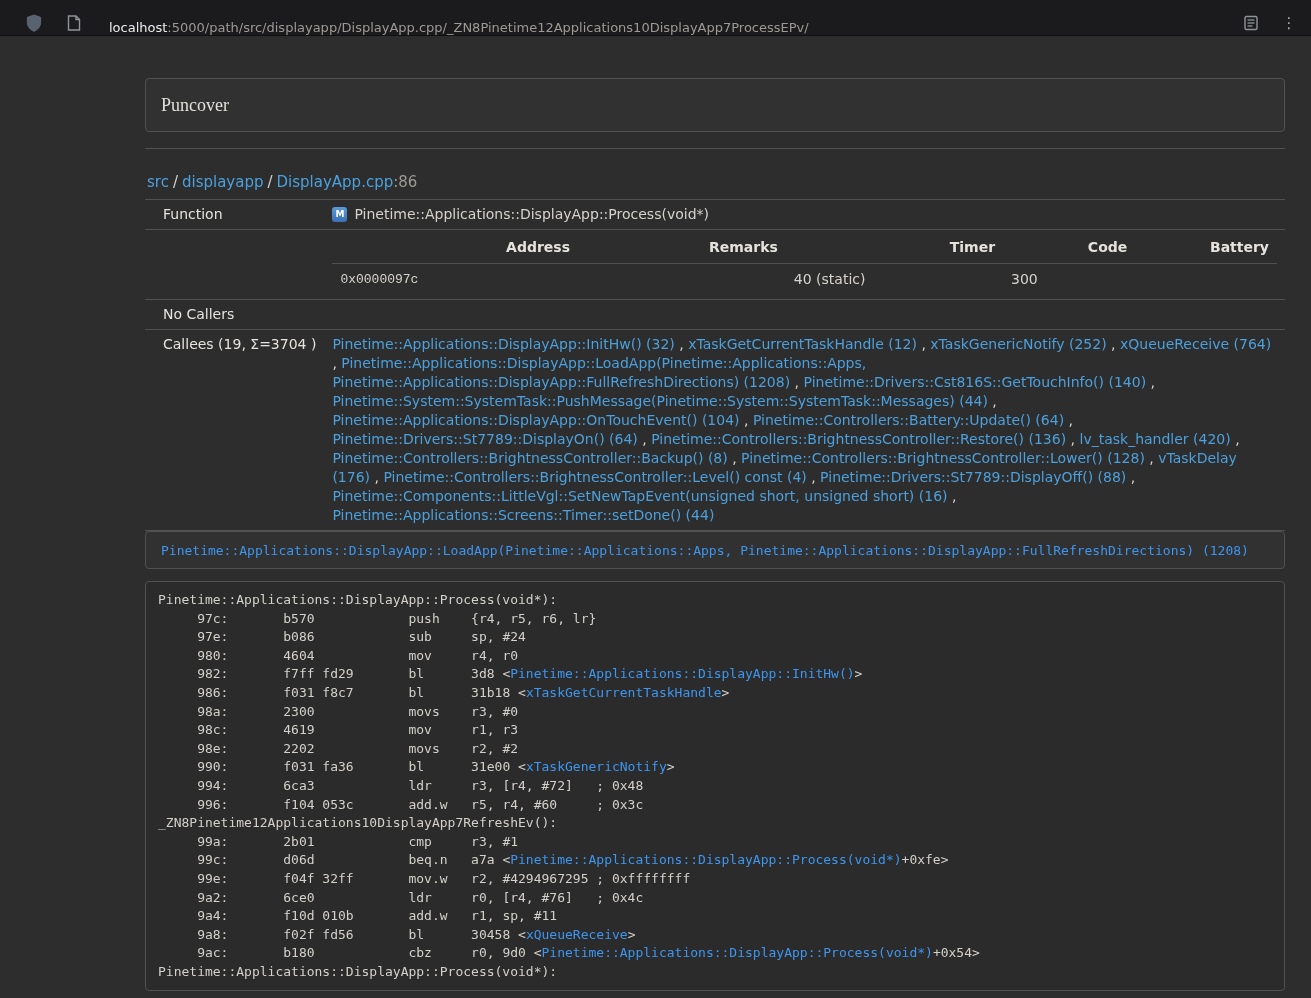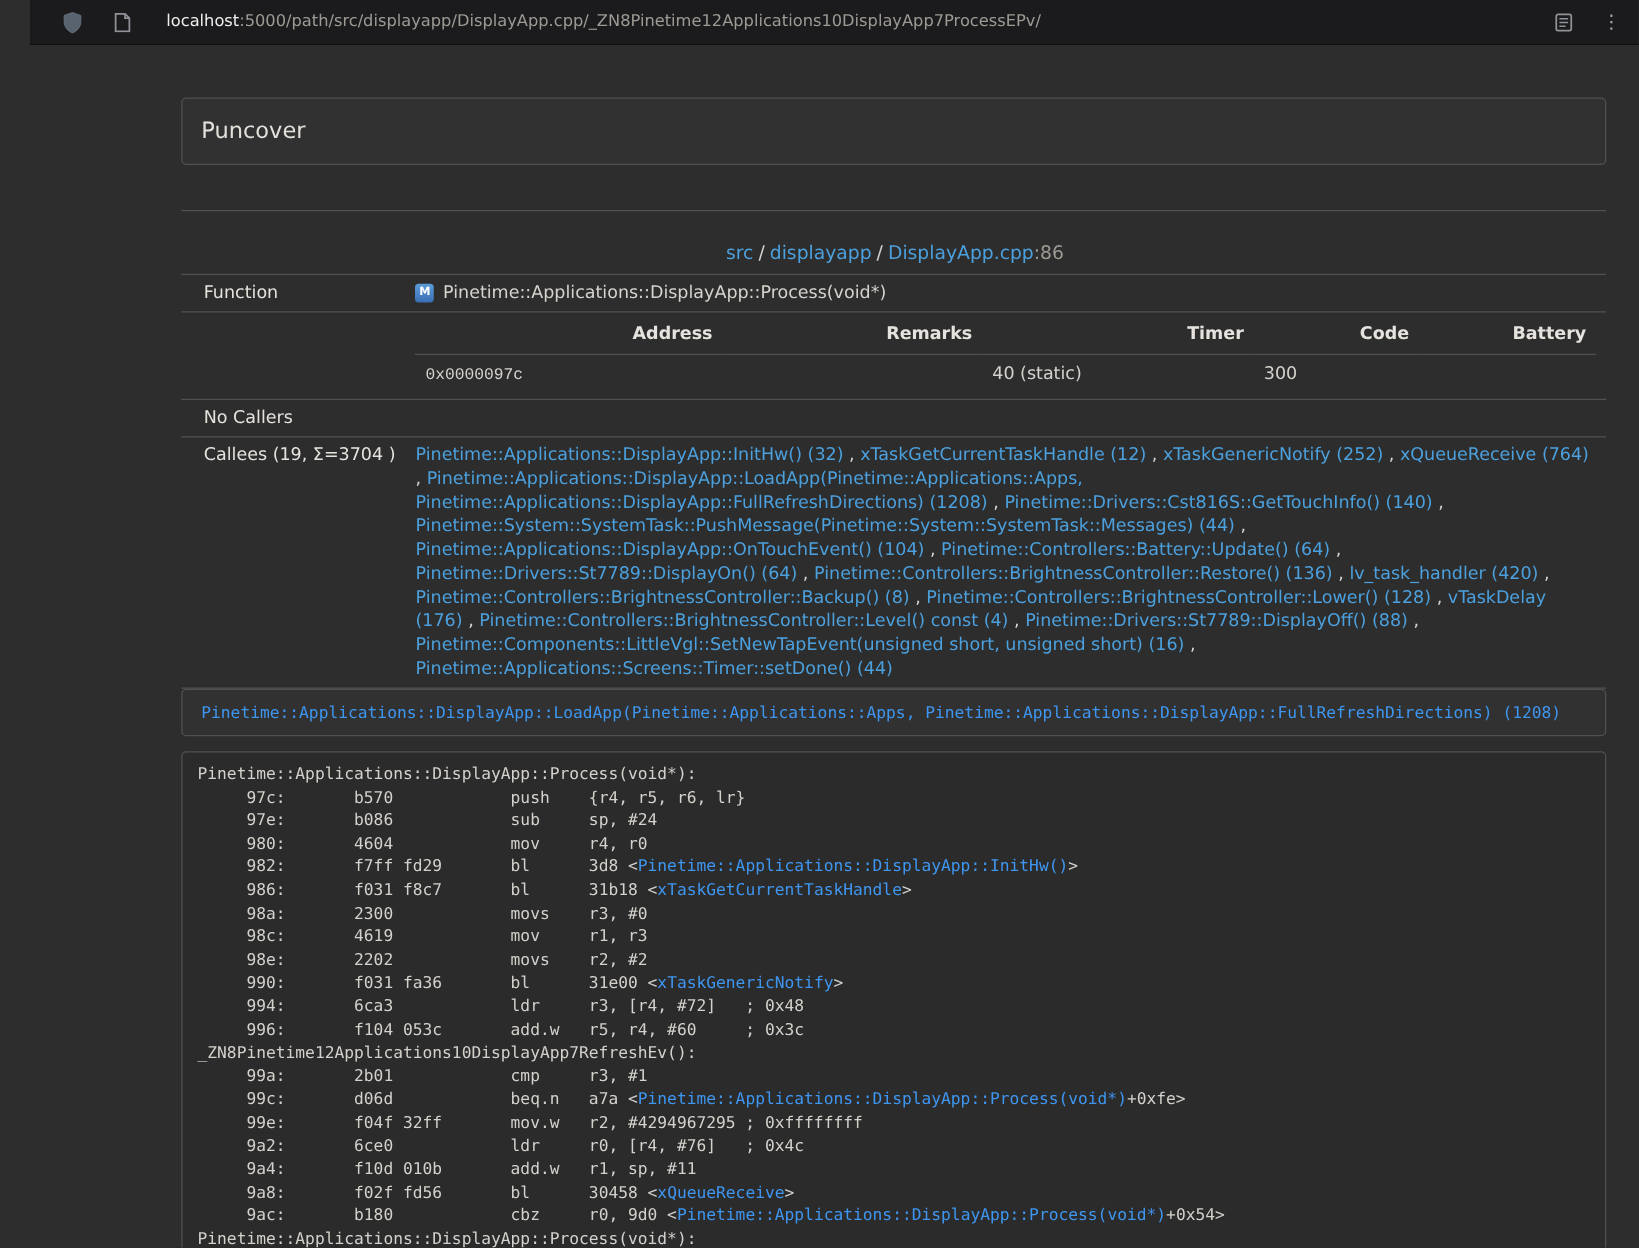--- a/index.html
+++ b/index.html
@@ -18,40 +18,39 @@
   body{
     width:1311px;height:998px;overflow:hidden;
     background:var(--page-bg);
     font-family:"DejaVu Sans","Liberation Sans",sans-serif;
     font-size:14px;color:var(--text);
   }
   
   .toolbar{
     height:36px;background:var(--toolbar-bg);
     border-bottom:1px solid #101010;
-    display:flex;align-items:center;
+    display:flex;align-items:flex-end;
     padding:0 10px 0 22px;
-    margin-left:24px;
   }
   .toolbar .icon-btn{display:flex;align-items:center;justify-content:center;width:24px;height:24px;cursor:pointer;flex:0 0 auto;}
   .url-area{display:flex;align-items:center;flex:1 1 auto;min-width:0;margin-left:14px;cursor:text;}
   .url-text{font-size:13px;white-space:nowrap;overflow:hidden;margin-left:9px;}
   .url-host{color:#ededed;}
   .url-rest{color:var(--muted);}
   .kebab{color:#a9a9a9;font-size:15px;line-height:1;letter-spacing:0;margin-left:14px;}
   
   .content{width:1140px;margin-left:145px;padding-top:42px;}
   .hero-panel{
     border:1px solid var(--border);border-radius:4px;
     background:var(--panel-bg);
-    padding:15px;margin-bottom:36px;
+    padding:15px;margin-bottom:16px;font-family:Liberation Serif, serif;
   }
   .hero-title{font-size:18px;line-height:22px;color:#e4e1dc;}
   hr.divider{border:none;border-top:1px solid var(--border);margin:0;}
-  .breadcrumb{margin:24px 0 8px 2px;font-size:15px;text-align:center;}
+  .breadcrumb{margin:24px 0 8px 2px;font-size:15px;}
   .breadcrumb a{color:var(--link);cursor:pointer;text-decoration:none;}
   .breadcrumb .sep{color:var(--text);padding:0 4px;}
   .crumb-line{color:var(--muted);}
   
   table.symbol{width:100%;border-collapse:collapse;border-bottom:1px solid var(--border);}
   table.symbol > tbody > tr > th,
   table.symbol > tbody > tr > td{
     border-top:1px solid var(--border);
     padding:5px 8px 5px 18px;
     text-align:left;vertical-align:top;

